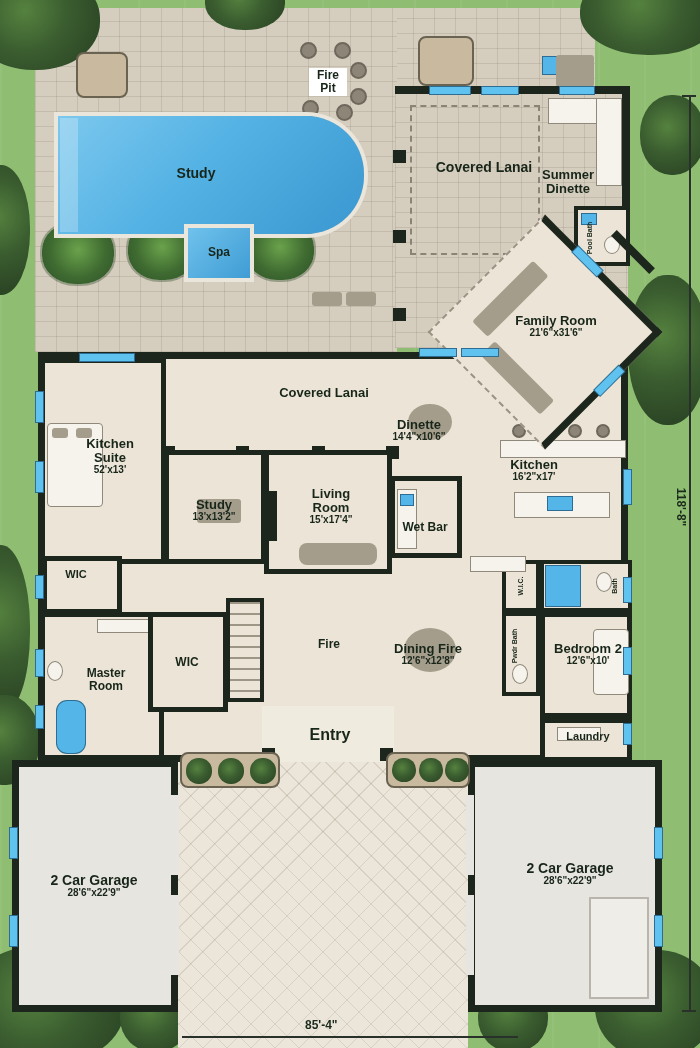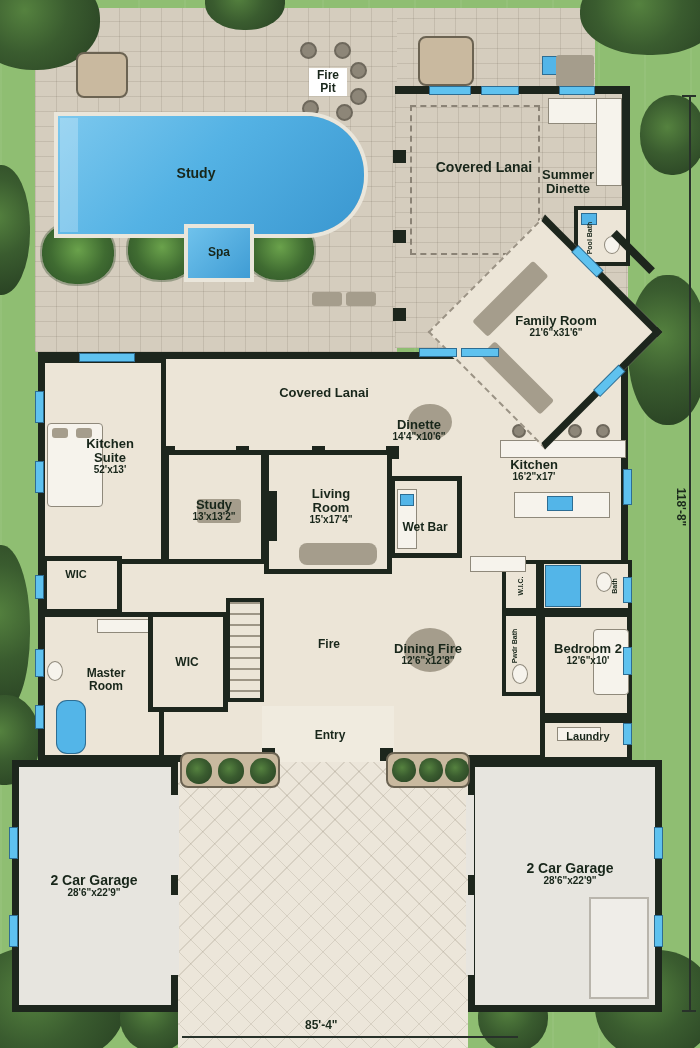--- a/index.html
+++ b/index.html
@@ -278,21 +278,21 @@
       <span class="nm">Dining Fire</span>
       <span class="dm">12'6"x12'8"</span>
     </div>
   <div class="vlbl" style="left:520px;top:586px"><span>W.I.C.</span></div>
   <div class="vlbl" style="left:614px;top:586px"><span>Bath</span></div>
   <div class="vlbl" style="left:514px;top:646px"><span>Pwdr Bath</span></div>
   <div class="lbl" style="left:588px;top:654px;font-size:13px">
       <span class="nm">Bedroom 2</span>
       <span class="dm">12'6"x10'</span>
     </div>
-  <div class="lbl" style="left:330px;top:735px;font-size:12px;font-weight:600">
+  <div class="lbl" style="left:330px;top:735px;font-size:16px;font-weight:600">
       <span class="nm">Entry</span>
     </div>
   <div class="lbl" style="left:588px;top:737px;font-size:11px">
       <span class="nm">Laundry</span>
     </div>
   <div class="lbl" style="left:94px;top:886px;font-size:14px;white-space:nowrap">
       <span class="nm">2 Car Garage</span>
       <span class="dm">28'6"x22'9"</span>
     </div>
   <div class="lbl" style="left:570px;top:874px;font-size:14px;white-space:nowrap">

